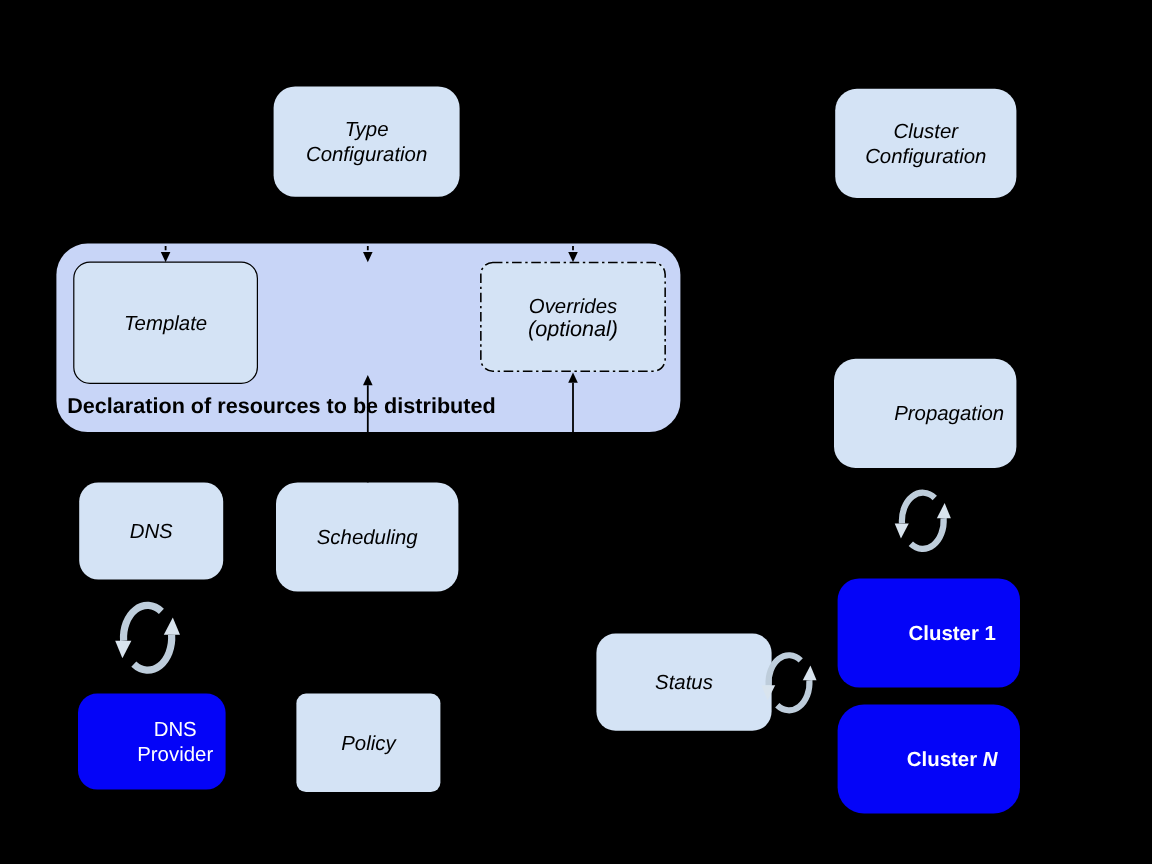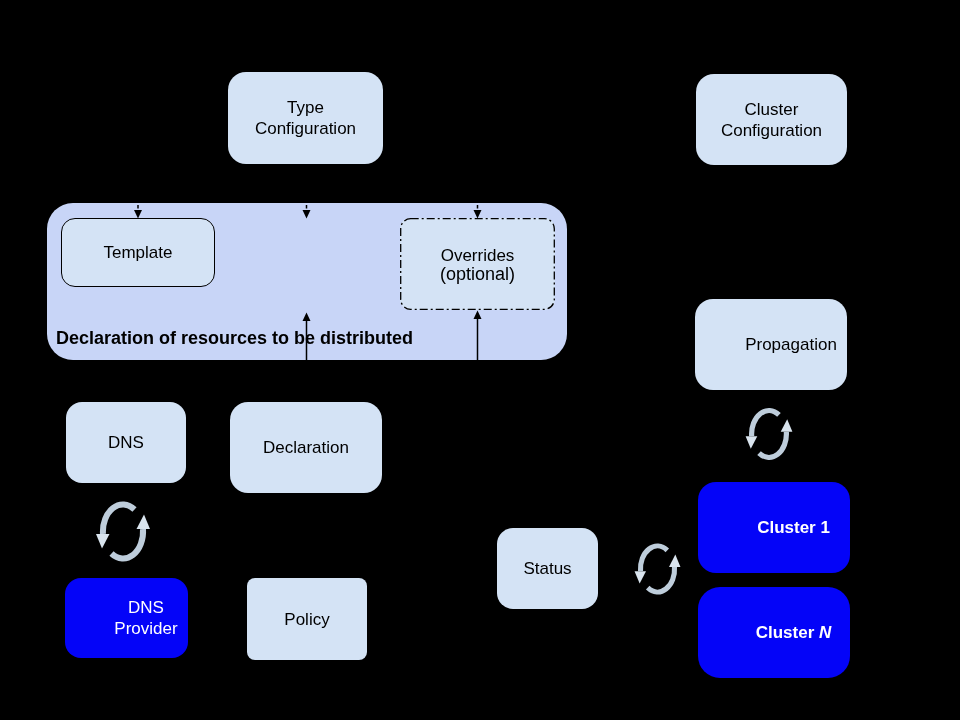--- a/index.html
+++ b/index.html
@@ -21,21 +21,21 @@
     display: flex;
     flex-direction: column;
     align-items: center;
     justify-content: center;
     text-align: center;
     font-size: 17px;
     line-height: 21px;
     color: var(--text-dark, #000);
     box-sizing: border-box;
   }
-  .light { background: var(--node-fill, #d4e3f5); }
+  .light { background: var(--node-fill, #d4e3f5); font-style: italic; }
   .blue {
     background: var(--blue-fill, #0404f8);
     color: var(--text-light, #fff);
     font-weight: 700;
     padding-left: 39px;
   }
   .bordered { border: 1px solid #000; }
   .it { font-style: italic; }
 
   #group {
@@ -50,30 +50,30 @@
     left: 9px; top: 128px;
     font-size: 18px;
     line-height: 15px;
     white-space: nowrap;
     color: var(--text-dark, #000);
     font-weight: bold;
   }
 
   #type-config     { left: 228px; top: 72px;  width: 155px; height: 92px; border-radius: 18px; }
   #cluster-config  { left: 696px; top: 74px;  width: 151px; height: 91px; border-radius: 18px; }
-  #template        { left: 61px;  top: 218px; width: 154px; height: 69px; border-radius: 14px; }
+  #template        { left: 61px;  top: 218px; width: 154px; height: 102px; border-radius: 14px; }
   #placement       { left: 230px; top: 218px; width: 153px; height: 94px; border-radius: 14px; }
   #overrides       { left: 400px; top: 218px; width: 155px; height: 92px; border-radius: 10px; }
   #overrides .sub  { font-size: 18px; line-height: 17px; }
   #dns             { left: 66px;  top: 402px; width: 120px; height: 81px; border-radius: 16px; }
   #scheduling      { left: 230px; top: 402px; width: 152px; height: 91px; border-radius: 18px; }
   #dns-provider    { left: 65px;  top: 578px; width: 123px; height: 80px; border-radius: 16px; font-weight: 400; }
   #policy          { left: 247px; top: 578px; width: 120px; height: 82px; border-radius: 8px; }
   #propagation     { left: 695px; top: 299px; width: 152px; height: 91px; border-radius: 18px; padding-left: 40px; }
-  #status          { left: 497px; top: 528px; width: 101px; height: 81px; border-radius: 16px; }
+  #status          { left: 497px; top: 528px; width: 146px; height: 81px; border-radius: 16px; }
   #cluster-1       { left: 698px; top: 482px; width: 152px; height: 91px; border-radius: 18px; }
   #cluster-n       { left: 698px; top: 587px; width: 152px; height: 91px; border-radius: 22px; }
 
   svg.overlay {
     position: absolute;
     left: 0; top: 0;
     pointer-events: none;
   }
   .connector {
     stroke: var(--connector, #000);
@@ -123,21 +123,21 @@
   <div class="node light" id="overrides">
     <span>Overrides</span>
     <span class="sub">(optional)</span>
   </div>
 
   <div class="node light" id="dns">
     <span>DNS</span>
   </div>
 
   <div class="node light" id="scheduling">
-    <span>Declaration</span>
+    <span>Scheduling</span>
   </div>
 
   <div class="node blue" id="dns-provider">
     <span>DNS</span>
     <span>Provider</span>
   </div>
 
   <div class="node light" id="policy">
     <span>Policy</span>
   </div>

